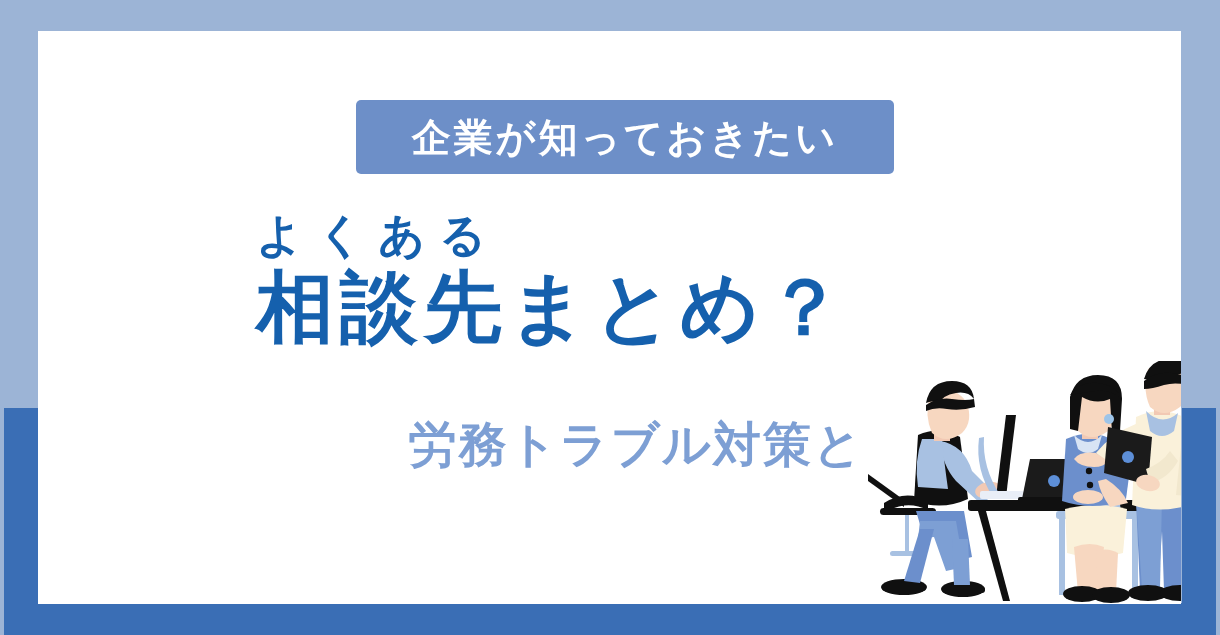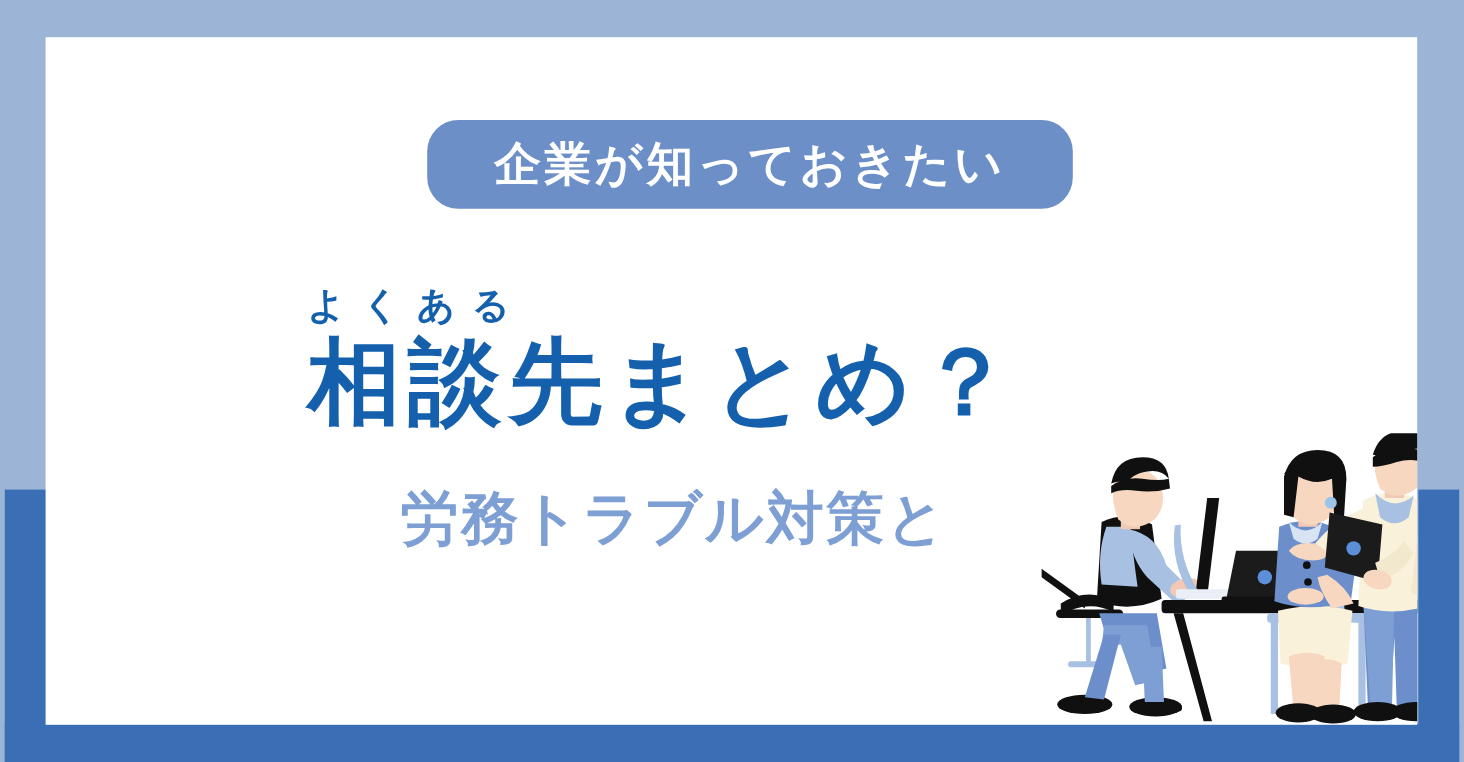--- a/index.html
+++ b/index.html
@@ -57,21 +57,21 @@
   }
 
   
   #badge {
     position: absolute;
     left: 318px;
     top: 69px;
     width: 538px;
     height: 74px;
     background: #6D8FC8;
-    border-radius: 26px;
+    border-radius: 5px;
     display: flex;
     align-items: center;
     justify-content: center;
   }
   #badge-text {
     color: #ffffff;
     font-size: 39px;
     font-weight: bold;
     letter-spacing: 3px;
     line-height: 1;
@@ -80,44 +80,43 @@
 
   
   #headline {
     position: absolute;
     left: 218px;
     top: 178px;
     width: 700px;
   }
   #headline-small {
     color: #1560AD;
-    font-size: 31px;
+    font-size: 46px;
     font-weight: bold;
     letter-spacing: 14px;
     line-height: 1.15;
     white-space: nowrap;
-    margin-top: 28px;
   }
   #headline-main {
     color: #1560AD;
     font-size: 78px;
     font-weight: bold;
     letter-spacing: 6px;
     line-height: 1.12;
     margin-top: 2px;
     white-space: nowrap;
   }
 
   
   #subtitle {
     position: absolute;
     left: 296px;
-    top: 370px;
+    top: 382px;
     width: 530px;
-    text-align: left;
+    text-align: right;
   }
   .subtitle-line {
     color: #7D9FD4;
     font-size: 48px;
     font-weight: bold;
     letter-spacing: 2px;
     line-height: 1.32;
     white-space: nowrap;
   }
 

